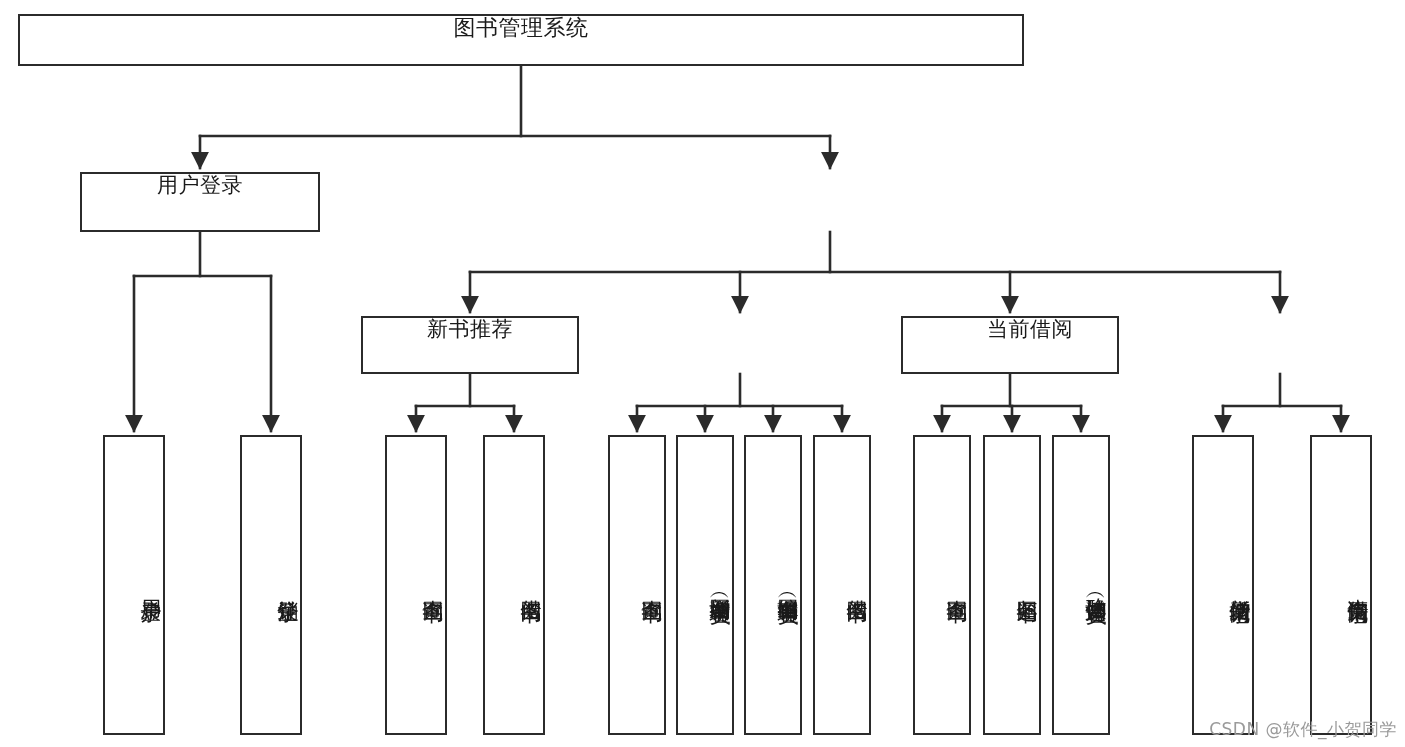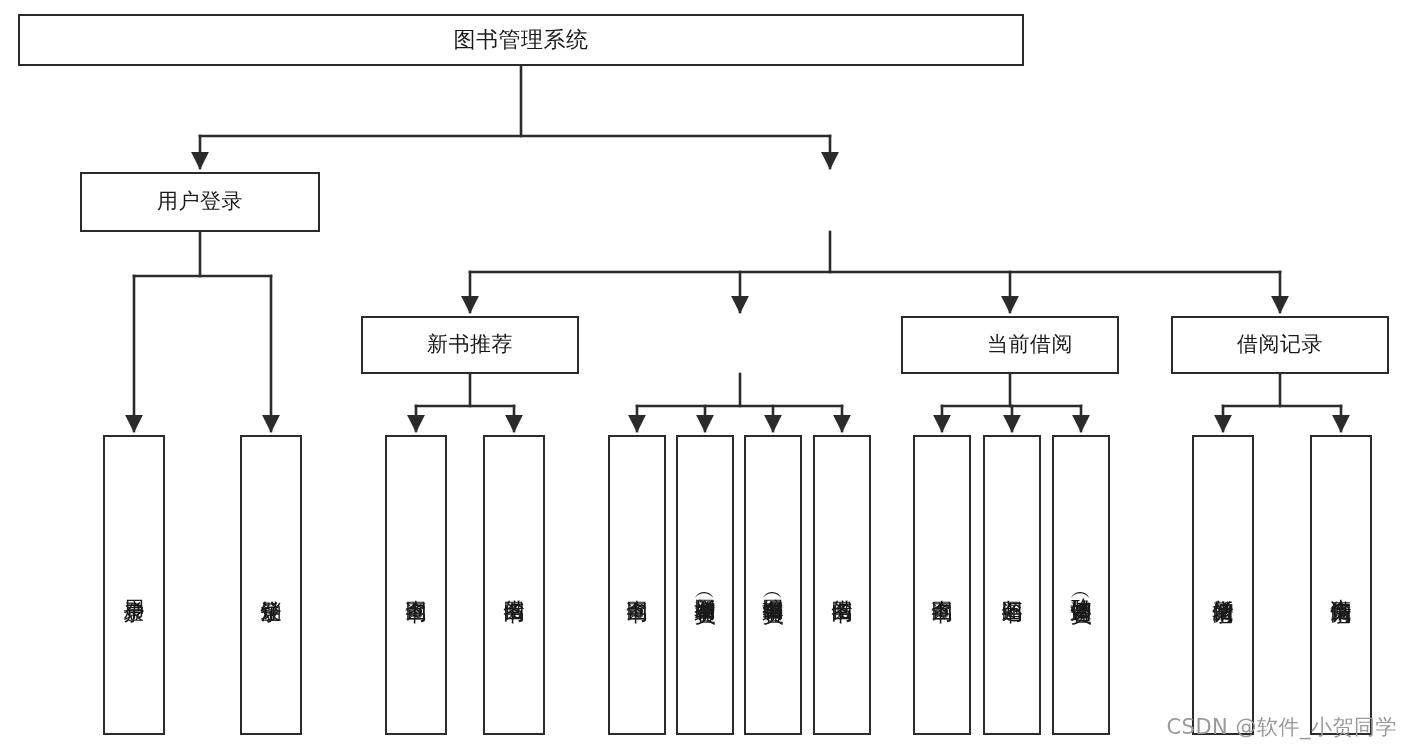--- a/index.html
+++ b/index.html
@@ -24,21 +24,20 @@
     width: 1405px;
     height: 747px;
     pointer-events: none;
   }
   .node {
     position: absolute;
     box-sizing: border-box;
     background: #ffffff;
     border: 2px solid #2b2b2b;
     display: flex;
-    align-items: center;
     justify-content: center;
     text-align: center;
     color: #1a1a1a;
   }
   .node-h {
     font-size: 21px;
     line-height: 1.1;
     letter-spacing: 0.5px;
   }
   .node-v {
@@ -54,21 +53,21 @@
     text-orientation: upright;
     white-space: normal;
   }
   .title-node {
     font-size: 22px;
   }
   .watermark {
     position: absolute;
     right: 8px;
     bottom: 6px;
-    font-size: 21px;
+    font-size: 17px;
     color: #9a9a9a;
     letter-spacing: 0.5px;
     white-space: nowrap;
   }
 </style>
 </head>
 <body>
 
 <div id="canvas">
 
@@ -129,23 +128,20 @@
   <div class="node node-h" id="l2-0" style="left: 80px; top: 172px; width: 240px; height: 60px;">
     <span>用户登录</span>
   </div>
 
   <div class="node node-h" id="l3-0" style="left: 361px; top: 316px; width: 218px; height: 58px;">
     <span>新书推荐</span>
   </div>
   <div class="node node-h" id="l3-2" style="left: 901px; top: 316px; width: 218px; height: 58px; padding-left: 40px;">
     <span>当前借阅</span>
   </div>
-  <div class="node node-h" id="l3-3" style="left: 1171px; top: 316px; width: 218px; height: 58px;">
-    <span>借阅记录</span>
-  </div>
 
   <div class="node node-v" id="lf-0" style="left: 103px; top: 435px; width: 62px; height: 300px;">
     <span class="vtext">用户登录</span>
   </div>
   <div class="node node-v" id="lf-1" style="left: 240px; top: 435px; width: 62px; height: 300px;">
     <span class="vtext">注销登录</span>
   </div>
   <div class="node node-v" id="lf-2" style="left: 385px; top: 435px; width: 62px; height: 300px;">
     <span class="vtext">查询图书</span>
   </div>

